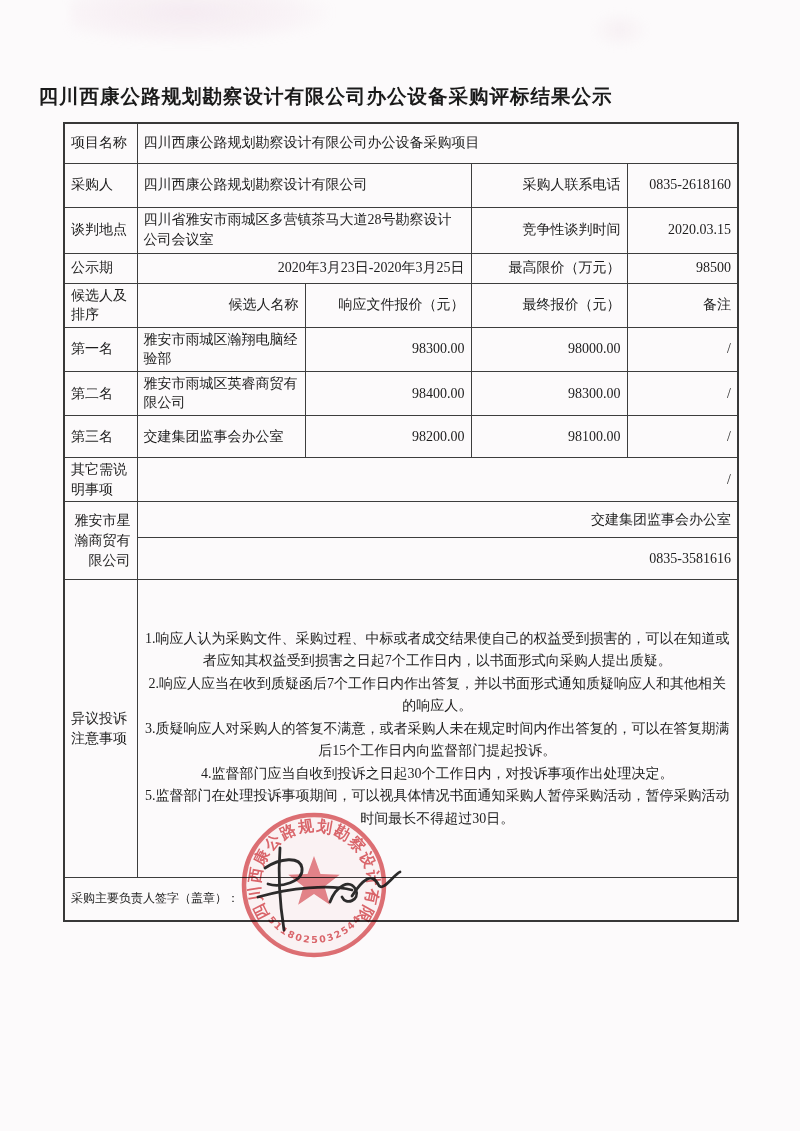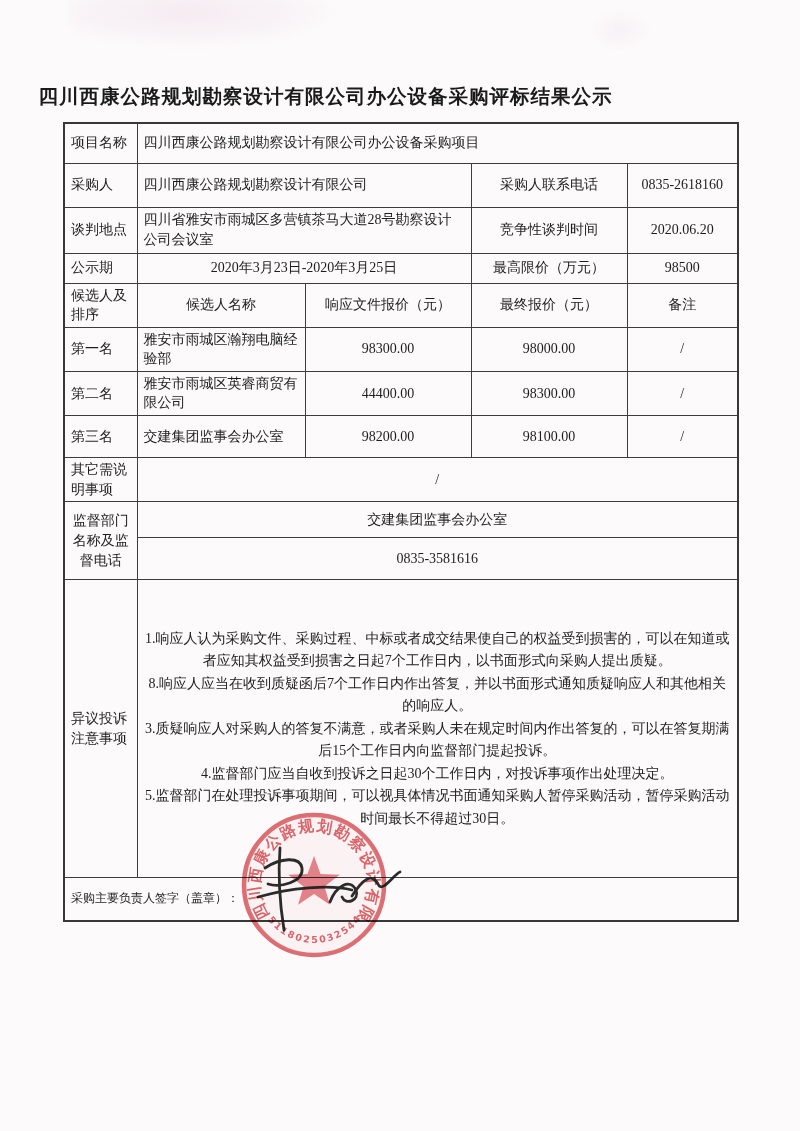--- a/index.html
+++ b/index.html
@@ -32,21 +32,21 @@
   }
   table.main td{
     border:1.6px solid #3d3d3d;
     padding:2px 6px;
     vertical-align:middle;
     line-height:1.4;
     overflow:hidden;
   }
   table.main{border:2px solid #383838;}
   td.l{text-align:left;}
-  td.c{text-align:center;}
+  td.c{text-align:right;}
   td.label{padding-left:5px;padding-right:4px;}
   td.objection-cell{padding:46px 8px 24px 7px;vertical-align:top;}
   .obj-line{line-height:22.5px;text-align:center;word-break:break-all;}
   td.sig-cell{padding-left:9px;font-size:12px;font-family:Liberation Mono, monospace;}
   .stamp{
     position:absolute;left:239px;top:810px;width:150px;height:150px;
     mix-blend-mode:multiply;opacity:.9;pointer-events:none;
   }
   .signature{
     position:absolute;left:240px;top:835px;width:165px;height:105px;
@@ -79,21 +79,21 @@
       <tr style="height:44px">
         <td class="l label">采购人</td>
         <td class="l" colspan="2">四川西康公路规划勘察设计有限公司</td>
         <td class="c">采购人联系电话</td>
         <td class="c">0835-2618160</td>
       </tr>
       <tr style="height:46px">
         <td class="l label">谈判地点</td>
         <td class="l" colspan="2">四川省雅安市雨城区多营镇茶马大道28号勘察设计公司会议室</td>
         <td class="c">竞争性谈判时间</td>
-        <td class="c">2020.06.20</td>
+        <td class="c">2020.03.15</td>
       </tr>
       <tr style="height:30px">
         <td class="l label">公示期</td>
         <td class="c" colspan="2">2020年3月23日-2020年3月25日</td>
         <td class="c">最高限价（万元）</td>
         <td class="c">98500</td>
       </tr>
       <tr style="height:34px">
         <td class="l label">候选人及排序</td>
         <td class="c">候选人名称</td>
@@ -104,47 +104,47 @@
       <tr style="height:44px">
         <td class="l label">第一名</td>
         <td class="l">雅安市雨城区瀚翔电脑经验部</td>
         <td class="c">98300.00</td>
         <td class="c">98000.00</td>
         <td class="c">/</td>
       </tr>
       <tr style="height:38px">
         <td class="l label">第二名</td>
         <td class="l">雅安市雨城区英睿商贸有限公司</td>
-        <td class="c">44400.00</td>
+        <td class="c">98400.00</td>
         <td class="c">98300.00</td>
         <td class="c">/</td>
       </tr>
       <tr style="height:42px">
         <td class="l label">第三名</td>
         <td class="l">交建集团监事会办公室</td>
         <td class="c">98200.00</td>
         <td class="c">98100.00</td>
         <td class="c">/</td>
       </tr>
       <tr style="height:44px">
         <td class="l label">其它需说明事项</td>
         <td class="c" colspan="4">/</td>
       </tr>
       <tr style="height:36px">
-        <td class="c label" rowspan="2">监督部门名称及监督电话</td>
+        <td class="c label" rowspan="2">雅安市星瀚商贸有限公司</td>
         <td class="c" colspan="4">交建集团监事会办公室</td>
       </tr>
       <tr style="height:42px">
         <td class="c" colspan="4">0835-3581616</td>
       </tr>
       <tr style="height:298px">
         <td class="l label">异议投诉注意事项</td>
         <td class="objection-cell" colspan="4">
           <div class="obj-line">1.响应人认为采购文件、采购过程、中标或者成交结果使自己的权益受到损害的，可以在知道或者应知其权益受到损害之日起7个工作日内，以书面形式向采购人提出质疑。</div>
-          <div class="obj-line">8.响应人应当在收到质疑函后7个工作日内作出答复，并以书面形式通知质疑响应人和其他相关的响应人。</div>
+          <div class="obj-line">2.响应人应当在收到质疑函后7个工作日内作出答复，并以书面形式通知质疑响应人和其他相关的响应人。</div>
           <div class="obj-line">3.质疑响应人对采购人的答复不满意，或者采购人未在规定时间内作出答复的，可以在答复期满后15个工作日内向监督部门提起投诉。</div>
           <div class="obj-line">4.监督部门应当自收到投诉之日起30个工作日内，对投诉事项作出处理决定。</div>
           <div class="obj-line">5.监督部门在处理投诉事项期间，可以视具体情况书面通知采购人暂停采购活动，暂停采购活动时间最长不得超过30日。</div>
         </td>
       </tr>
       <tr style="height:43px">
         <td class="l sig-cell" colspan="5">采购主要负责人签字（盖章）：</td>
       </tr>
     </tbody>
   </table>

